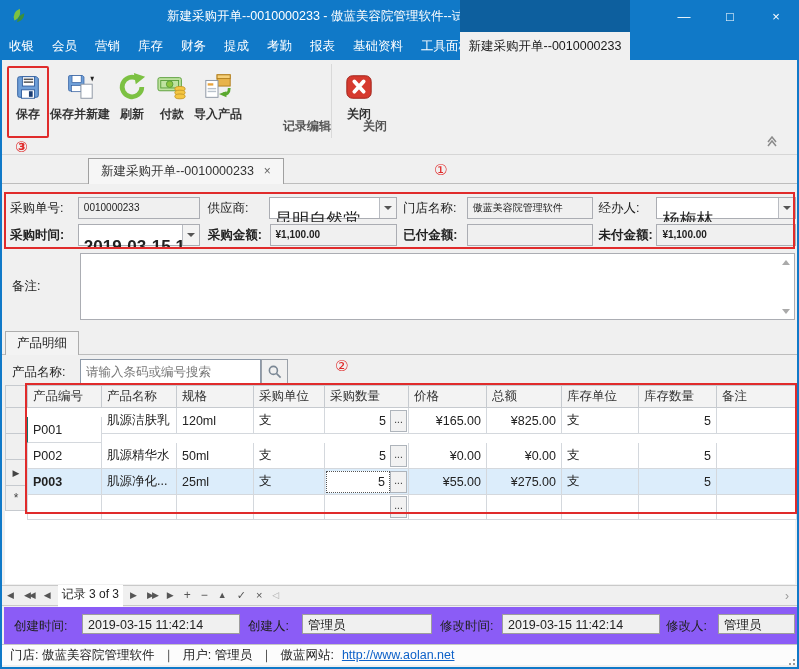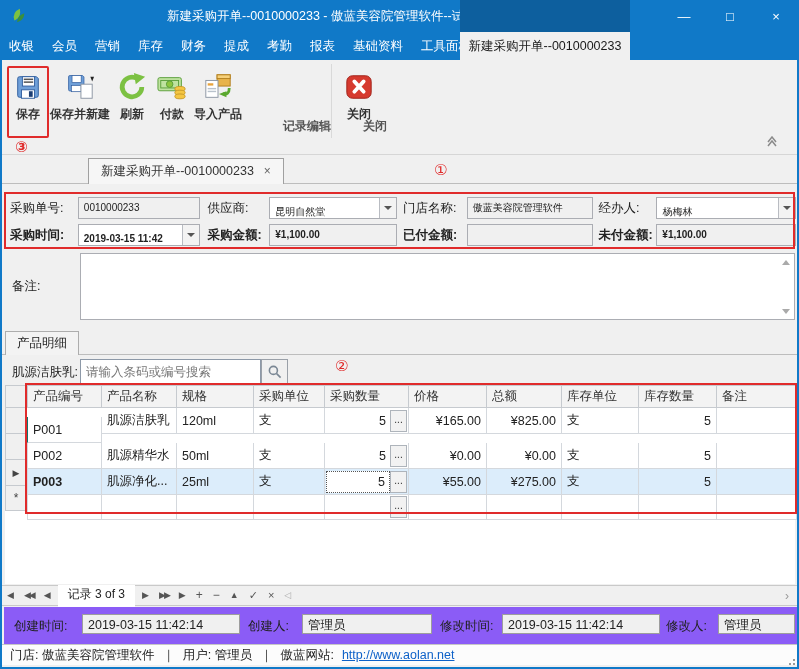--- a/index.html
+++ b/index.html
@@ -41,21 +41,21 @@
   .dtab-close { color:#666; font-size:12px; }
   .ann-1 { position:absolute; left:432px; top:5px; color:#e02b2b; font-size:15px; }
 
   
   .ann-box-form { position:absolute; left:2px; top:192px; width:791px; height:57px; border:2px solid #e02b2b; pointer-events:none; z-index:5; }
   .form-row { position:absolute; left:8px; width:786px; height:22px; display:flex; align-items:center; }
   .fr1 { top:197px; } .fr2 { top:224px;font-weight:bold; }
   .flabel { font-size:12.5px; color:#222; white-space:nowrap; }
   .ro-field { height:22px; line-height:20px; padding:0 5px; background:#f0f0f0; border:1px solid #abadb3; font-size:10px; color:#222; overflow:hidden; white-space:nowrap; }
   .combo { height:22px; background:#fff; border:1px solid #abadb3; display:flex; }
-  .combo .cval { flex:1; line-height:20px; padding:4px 5px; font-size:10px; overflow:hidden; white-space:nowrap; }
+  .combo .cval { flex:1; line-height:20px; padding:12px 5px; font-size:17px; overflow:hidden; white-space:nowrap; }
   .dd-btn { width:17px; background:#f3f3f3; border-left:1px solid #b9bcc2; display:flex; align-items:center; justify-content:center; }
   .dd-arrow { width:0; height:0; border-left:4px solid transparent; border-right:4px solid transparent; border-top:4px solid #555; }
 
   
   .w-l1{width:68px;} .w-f1{width:122px;} .gap8{width:8px;} .w-l2{width:62px;}
   .w-f2{width:128px;} .gap6{width:6px;} .w-l3{width:64px;} .w-f3{width:126px;}
   .w-l4{width:58px;} .w-f4{width:140px;}
 
   
   .memo-label { position:absolute; left:10px; top:278px; font-size:12.5px; }
@@ -90,21 +90,21 @@
   .gc.sel { background:#dcedfb; }
   .qty-cell { padding:0; }
   .qty-val { flex:1; text-align:right; padding:0 4px; line-height:24px; }
   .qty-val.focus { background:#fff; border:1px dotted #555; margin:1px 0 1px 1px; line-height:20px; }
   .ellipsis-btn { width:17px; height:22px; margin:1px 1px 1px 0; background:#f2f2f2; border:1px solid #aeb4bb; font-size:10px; line-height:18px; text-align:center; color:#333; flex:none; }
   .ann-box-grid { position:absolute; left:23px; top:383px; width:772px; height:131px; border:2px solid #e02b2b; pointer-events:none; z-index:6; }
 
   
   .navbar { position:absolute; left:0; top:585px; width:795px; height:21px; background:#f0f0f0; border-top:1px solid #c9c9c9; border-bottom:1px solid #c9c9c9; display:flex; align-items:center; }
   .nav-btn { font-size:9px; color:#555; padding:0 5px; line-height:19px; }
-  .nav-label { background:#fff; height:22px; line-height:19px; padding:0 10px; font-size:12px; color:#222; margin:0 2px; }
+  .nav-label { background:#fff; height:22px; line-height:19px; padding:0 4px; font-size:12px; color:#222; margin:0 2px; }
   .nav-scroll-right { position:absolute; right:8px; color:#999; font-size:12px; }
 
   
   .footerbar { position:absolute; left:2px; top:607px; width:795px; height:37px; background:#8b5cf6; }
   .foot-label { position:absolute; top:11px; font-size:12.5px; }
   .foot-box { position:absolute; top:7px; height:20px; line-height:20px; background:#f0f0f0; border:1px solid #9d9d9d; padding:0 5px; font-size:12.5px; overflow:hidden; white-space:nowrap; }
 
   
   .statusbar { position:absolute; left:0; top:644px; width:795px; height:21px; background:#fcfcfc; border-top:1px solid #c6c6c6; display:flex; align-items:center; padding-left:8px; gap:8px; font-size:12.5px; color:#222; }
   .status-link { color:#0e61c8; text-decoration:underline; }
@@ -283,21 +283,21 @@
     <div class="memo-arrow up">
         <span class="tri-up"></span>
       </div>
     <div class="memo-arrow down">
         <span class="tri-down"></span>
       </div>
   </div>
 
   <div class="detail-line"></div>
   <div class="detail-tab">产品明细</div>
-  <div class="barcode-label">肌源洁肤乳:</div>
+  <div class="barcode-label">产品名称:</div>
   <input class="barcode-input" type="text" placeholder="请输入条码或编号搜索" style="">
   <div class="search-btn">
     <svg width="16" height="16" viewBox="0 0 20 20">
       <circle cx="8" cy="8" r="5" fill="none" stroke="#7a8794" stroke-width="2"></circle>
       <line x1="12" y1="12" x2="17" y2="17" stroke="#7a8794" stroke-width="2"></line>
     </svg>
   </div>
   <div class="ann-2">②</div>
 
   <div class="grid-backdrop"></div>

